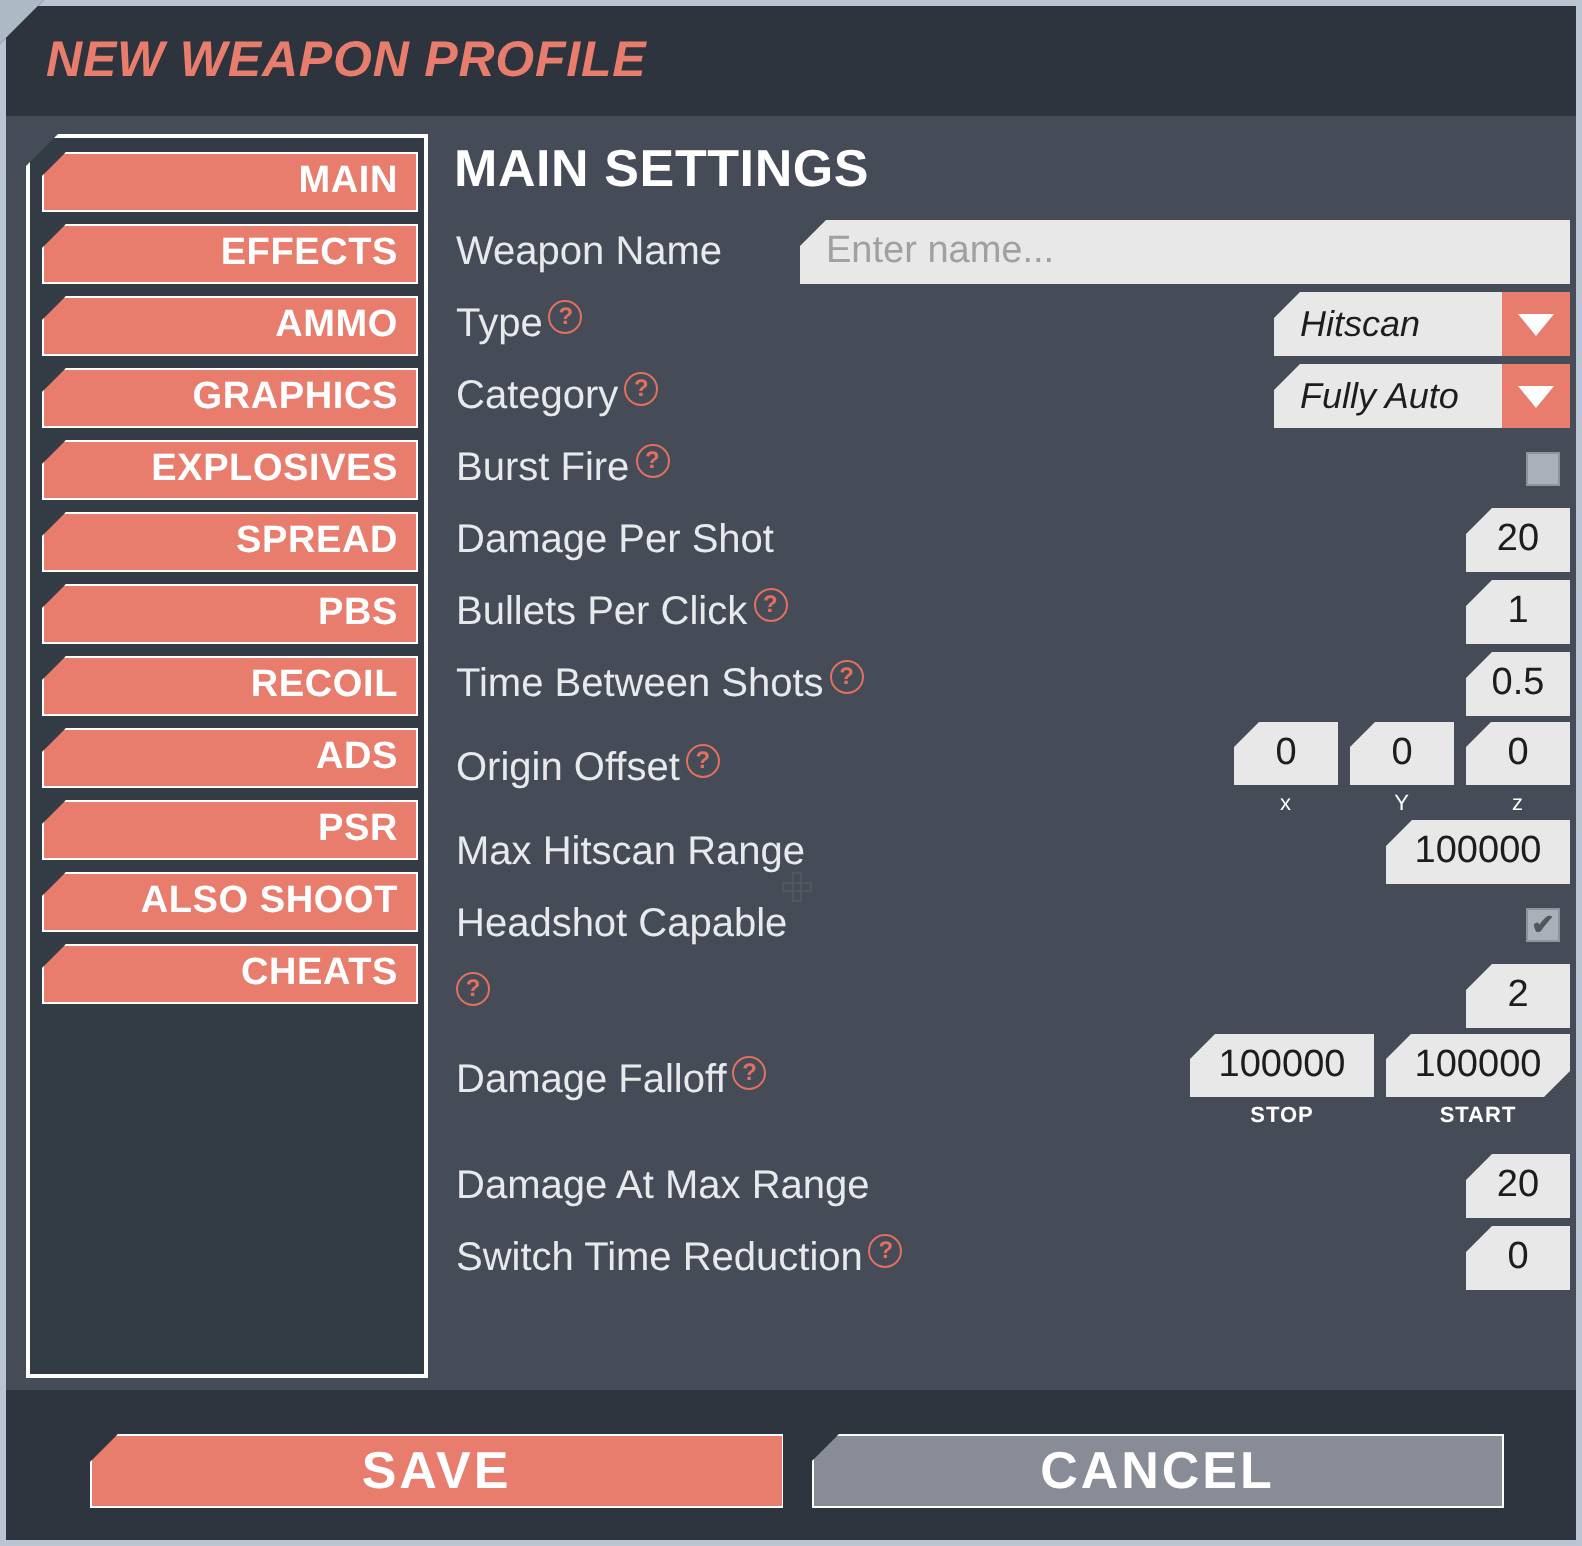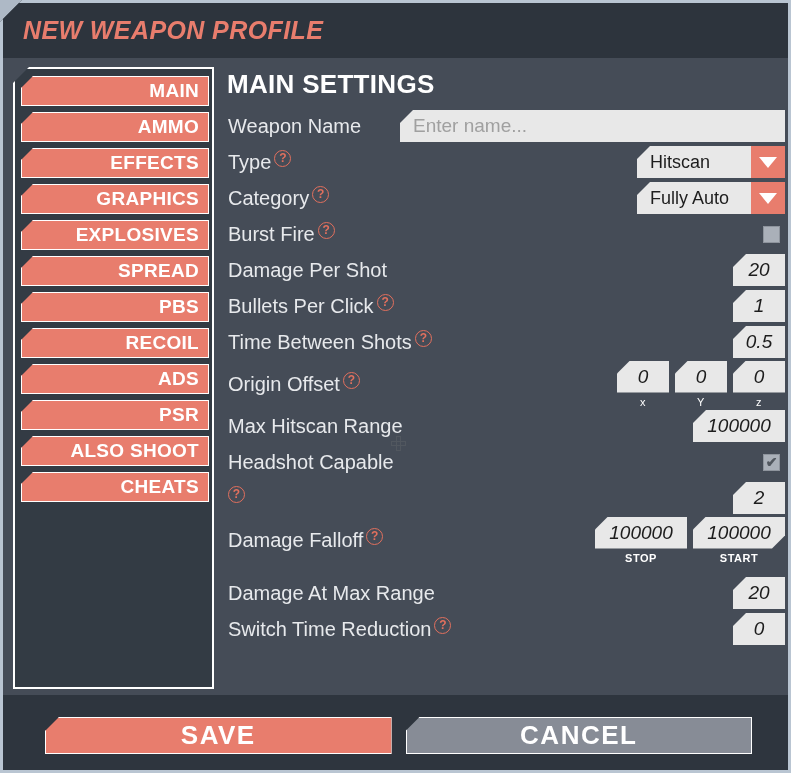--- a/index.html
+++ b/index.html
@@ -137,21 +137,20 @@
   
   .fld {
     background: #e8e8e8;
     color: #1d1d1d;
     font-size: 19px;
     display: flex;
     align-items: center;
     justify-content: center;
     clip-path: polygon(13px 0, 100% 0, 100% 100%, 0 100%, 0 13px);
     cursor: text;
-    font-style: italic;
   }
 
   .numfld { width: 52px; height: 32px; }
   .numfld.wide { width: 92px; height: 32px; }
 
   
   #wname {
     width: 385px; height: 32px;
     background: #e8e8e8;
     border: none;
@@ -165,20 +164,21 @@
   #wname::placeholder { color: #a0a0a0; }
 
   
   .dd {
     width: 148px; height: 32px;
     background: #e8e8e8;
     display: flex;
     align-items: center;
     clip-path: polygon(13px 0, 100% 0, 100% 100%, 0 100%, 0 13px);
     cursor: pointer;
+    font-style: italic;
   }
   .dd-val {
     flex: 1;
     padding-left: 13px;
     font-size: 18px;
     color: #1d1d1d;
   }
   .dd-btn {
     width: 34px; height: 32px;
     background: #e87d6d;
@@ -276,22 +276,22 @@
 <div id="window">
 
   <div id="titlebar">
     <div id="title">NEW WEAPON PROFILE</div>
   </div>
 
   <div id="bodyarea">
 
     <div id="sidebar">
       <div class="navbtn">MAIN</div>
+      <div class="navbtn">EFFECTS</div>
       <div class="navbtn">AMMO</div>
-      <div class="navbtn">EFFECTS</div>
       <div class="navbtn">GRAPHICS</div>
       <div class="navbtn">EXPLOSIVES</div>
       <div class="navbtn">SPREAD</div>
       <div class="navbtn">PBS</div>
       <div class="navbtn">RECOIL</div>
       <div class="navbtn">ADS</div>
       <div class="navbtn">PSR</div>
       <div class="navbtn">ALSO SHOOT</div>
       <div class="navbtn">CHEATS</div>
     </div>

